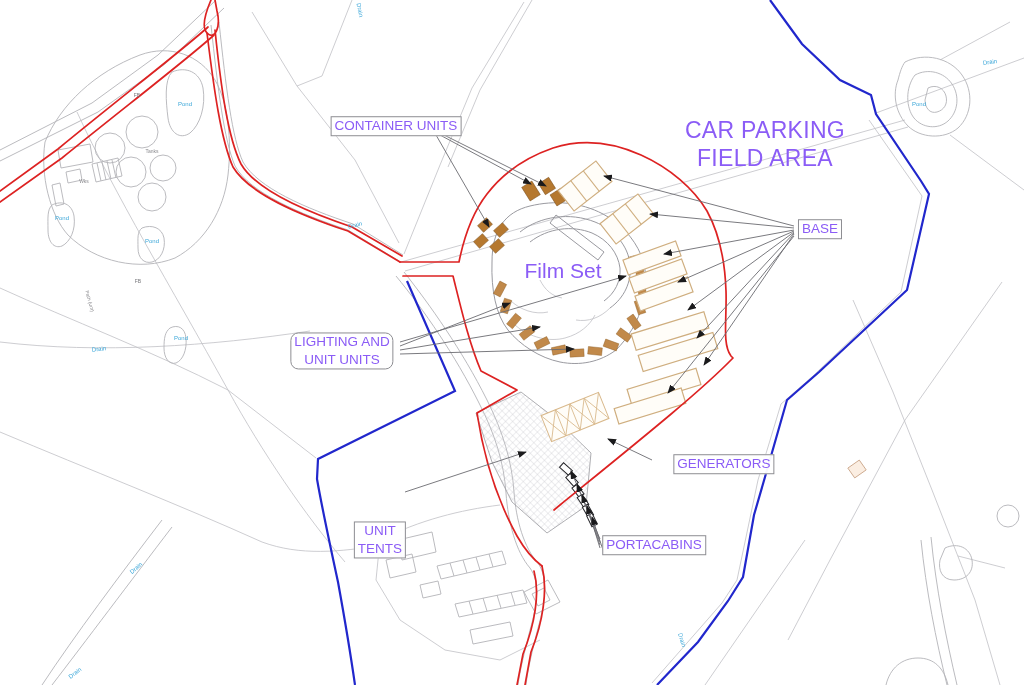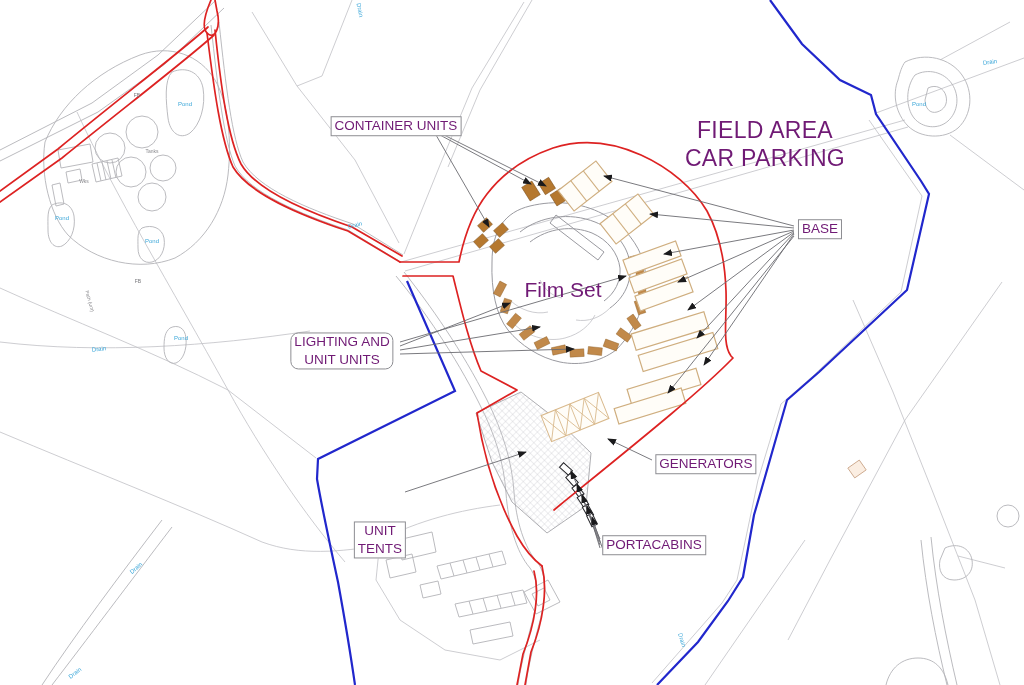--- a/index.html
+++ b/index.html
@@ -15,21 +15,21 @@
   .leader{stroke:#6b6b70;fill:none;stroke-width:0.9;}
   .brown{fill:var(--unit-brown,#b5782f);stroke:#7a4e1d;stroke-width:0.5;}
   .brownlight{fill:var(--unit-brown-light,#c1894a);stroke:#8a5a20;stroke-width:0.4;}
   .tent{fill:#fffdf8;stroke:var(--tent-tan,#cfae7f);stroke-width:1.2;}
   .tentline{stroke:var(--tent-tan,#cfae7f);stroke-width:1;}
   .gen{fill:#fffdf8;stroke:var(--generator-tan,#d9b98c);stroke-width:1;}
   .genline{stroke:var(--generator-tan,#d9b98c);stroke-width:0.8;fill:none;}
   .cabin{fill:#ffffff;stroke:#26262a;stroke-width:1;}
   
   .map-label{position:absolute;transform:translate(-50%,-50%);background:rgba(255,255,255,0.96);
-    border:1px solid #8d8d92;padding:0 3px;font-size:13.5px;line-height:1.3;color:#701a75;
+    border:1px solid #8d8d92;padding:0 3px;font-size:13.5px;line-height:1.3;color:#8b5cf6;
     text-align:center;white-space:nowrap;}
   .plain{border:none;background:transparent;}
   .big{font-size:23px;line-height:1.2;letter-spacing:0.3px;}
   .film{font-size:21px;}
   .tiny{position:absolute;white-space:nowrap;transform:translate(-50%,-50%);}
 </style>
 </head>
 <body>
 
 <div class="canvas">
@@ -327,43 +327,43 @@
       <path class="leader" d="M604,553 L592,517" marker-end="url(#arrow)"></path>
     </g>
   </g>
 </svg>
 
   <div class="map-label" style="left:396px;top:126px;">
     <span>CONTAINER UNITS</span>
   </div>
 
   <div class="map-label plain big" style="left:765px;top:145px;">
+    <div>CAR PARKING</div>
     <div>FIELD AREA</div>
-    <div>CAR PARKING</div>
   </div>
 
   <div class="map-label" style="left:820px;top:229px;">
     <span>BASE</span>
   </div>
 
-  <div class="map-label plain film" style="left:563px;top:290px;text-align:right;">
+  <div class="map-label plain film" style="left:563px;top:271px;text-align:right;">
     <span>Film Set</span>
   </div>
 
   <div class="map-label" style="left:342px;top:351px;border-radius:8px;">
     <div>LIGHTING AND</div>
     <div>UNIT UNITS</div>
   </div>
 
   <div class="map-label" style="left:380px;top:500px;margin-top:40px;">
     <div>UNIT</div>
     <div>TENTS</div>
   </div>
 
-  <div class="map-label" style="left:706px;top:464px;">
+  <div class="map-label" style="left:724px;top:464px;">
     <span>GENERATORS</span>
   </div>
 
   <div class="map-label" style="left:654px;top:545px;">
     <span>PORTACABINS</span>
   </div>
 
   <div>
       <div class="tiny" style="left: 185px; top: 104px; color: rgb(60, 167, 217); font-size: 6px; position: absolute; transform: translate(-50%, -50%) rotate(0deg);">Pond</div>
       <div class="tiny" style="left: 62px; top: 218px; color: rgb(60, 167, 217); font-size: 6px; position: absolute; transform: translate(-50%, -50%) rotate(0deg);">Pond</div>

